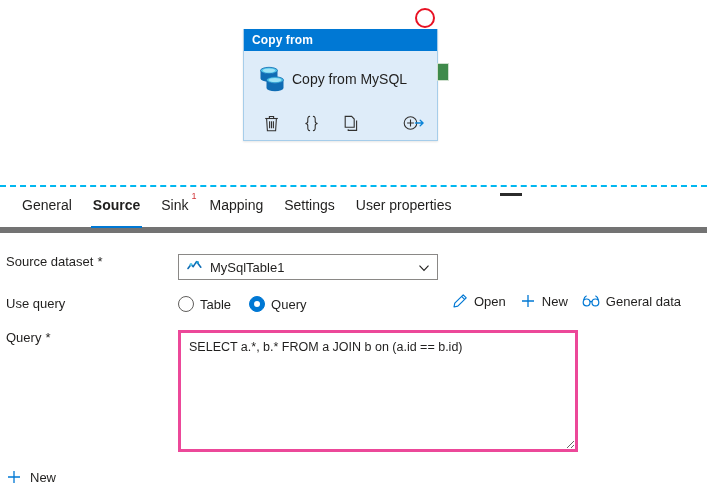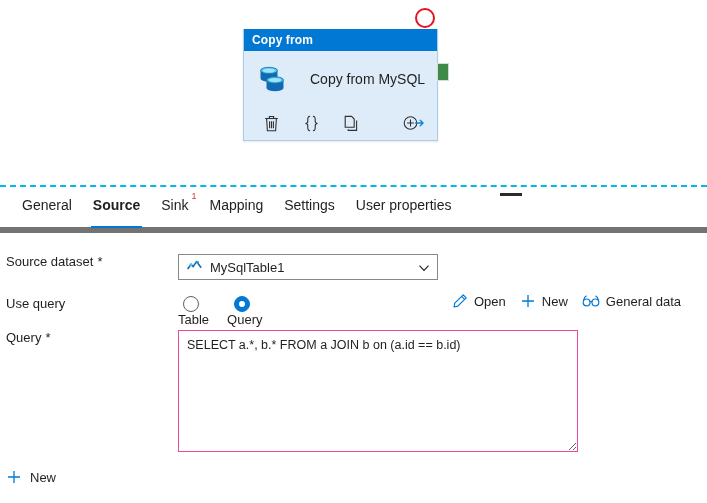--- a/index.html
+++ b/index.html
@@ -42,21 +42,21 @@
     overflow: hidden;
   }
   #node-body {
     display: flex;
     align-items: center;
     height: 56px;
     padding-left: 14px;
   }
   #node-icon { width: 34px; height: 32px; flex: 0 0 auto; }
   #node-label {
-    margin-left: 18px;
+    margin-left: 0;
     font-size: 14px;
     color: #201f1e;
     white-space: nowrap;
   }
   #node-toolbar {
     display: flex;
     align-items: center;
     height: 32px;
     padding: 0 12px 0 16px;
   }
@@ -205,21 +205,20 @@
 
   
   #row-use-query { top: 99px; }
   .radio-group { display: flex; align-items: center; }
   .radio-item {
     display: flex;
     align-items: center;
     margin-right: 18px;
     cursor: pointer;
     font-size: 13px;
-    flex-direction: column;
   }
   .radio-circle {
     width: 16px; height: 16px;
     border-radius: 50%;
     border: 1px solid #605e5c;
     margin-right: 6px;
     position: relative;
     background: #ffffff;
   }
   .radio-item.checked .radio-circle {
@@ -243,21 +242,21 @@
     box-shadow: none;
     left: 4px; top: 4px;
     width: 6px; height: 6px;
   }
 
   
   #row-query { top: 133px; }
   #query-textarea {
     width: 400px;
     height: 122px;
-    border: 1px solid #ec4899;
+    border: 3px solid #ec4899;
     background: #ffffff;
     font-family: "Liberation Sans", sans-serif;
     font-size: 12.5px;
     color: #201f1e;
     padding: 6px 8px;
     resize: both;
     outline: none;
     line-height: 1.4;
     overflow: auto;
   }

